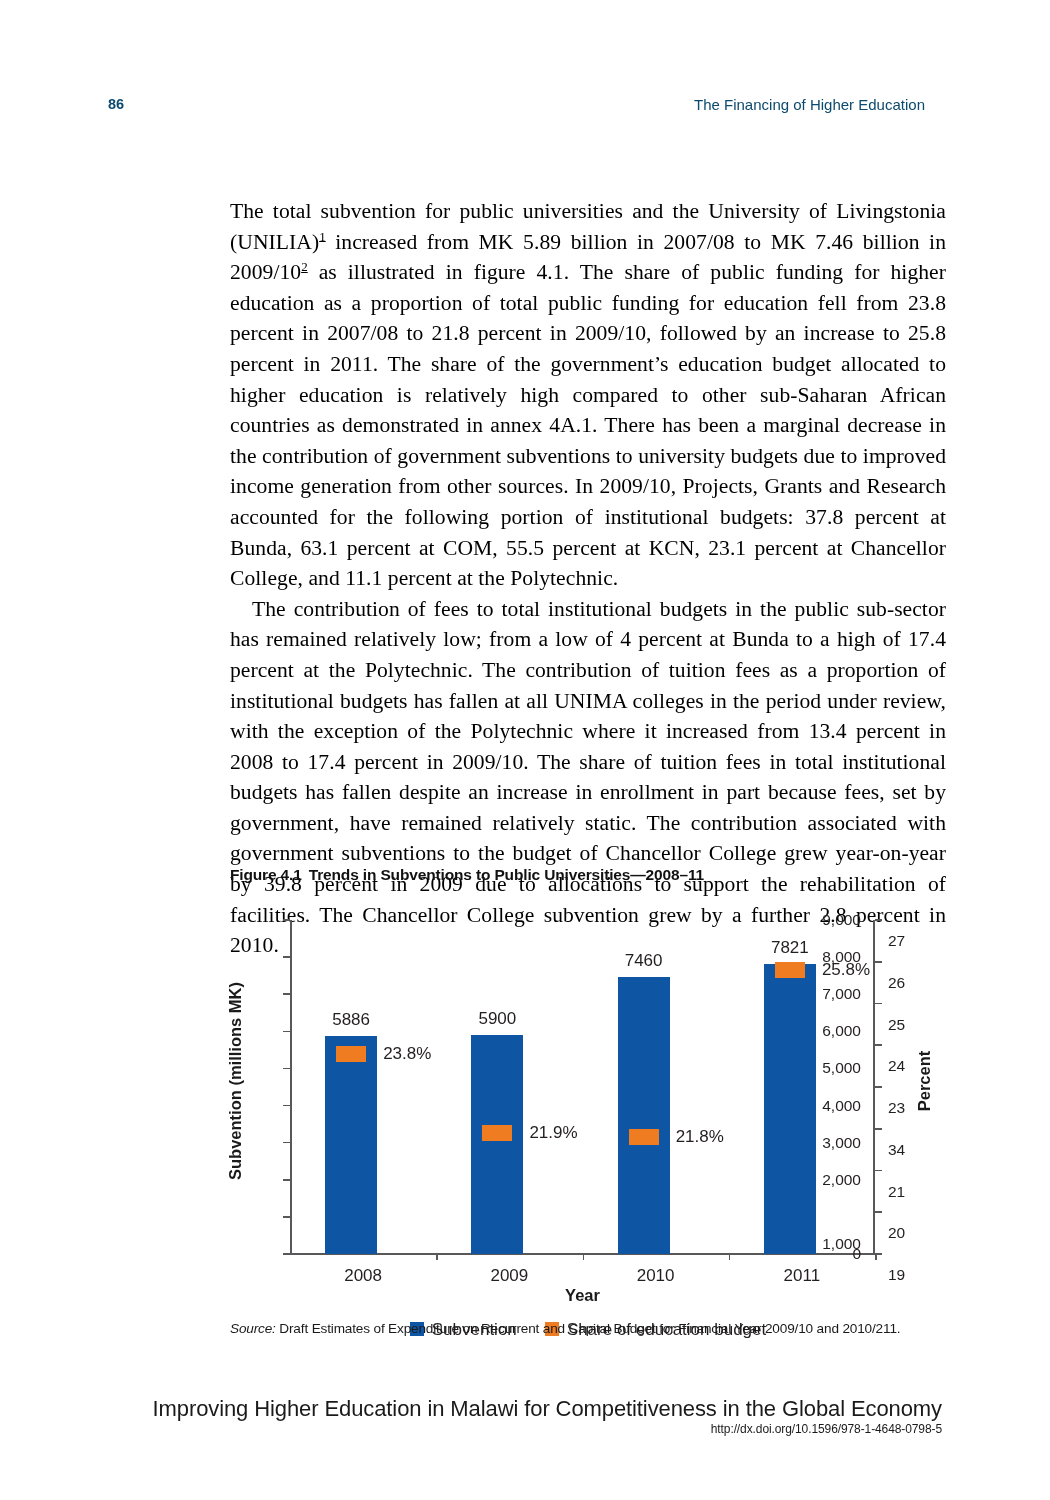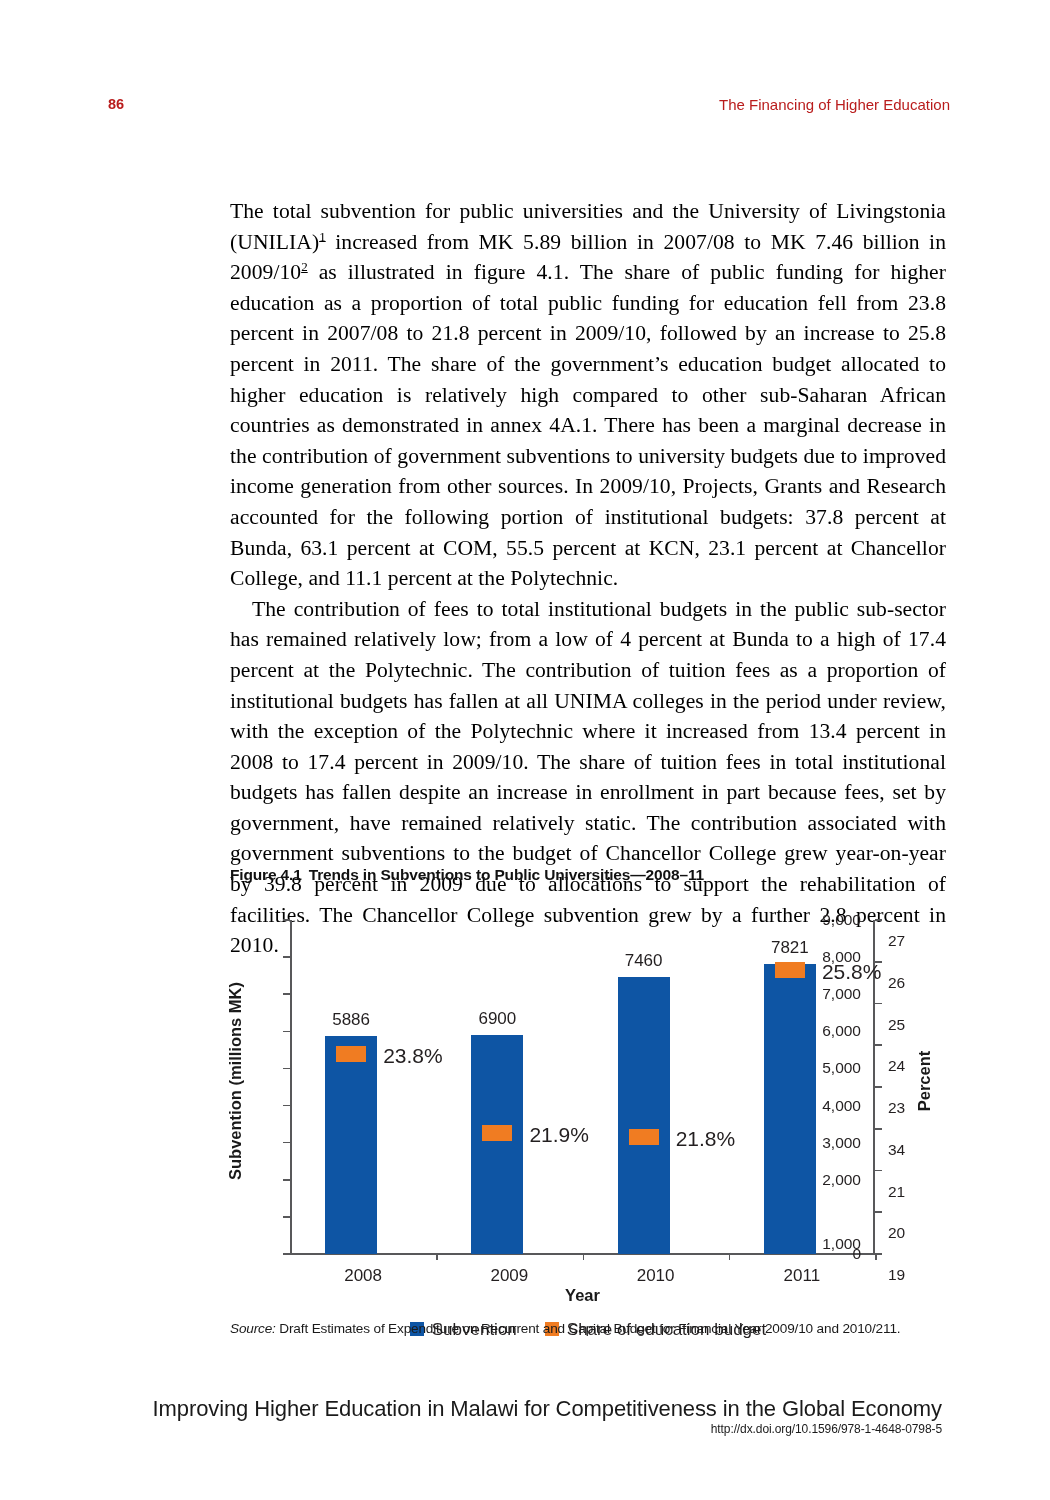--- a/index.html
+++ b/index.html
@@ -19,26 +19,26 @@
   .page {
     position: absolute;
     inset: 0;
   }
 
   
   .running-head {
     position: absolute;
     top: 96px;
     left: 108px;
-    right: 100px;
+    right: 125px;
     height: 22px;
     font-family: "Liberation Sans", sans-serif;
     font-size: 14.5px;
     font-weight: bold;
-    color: #b91c1c;
+    color: #0c4a6e;
   }
   .folio {
     position: absolute;
     left: 0;
     top: 0;
   }
   .head-title {
     position: absolute;
     right: 0;
     top: 0;
@@ -192,21 +192,21 @@
   }
   .marker {
     position: absolute;
     background: #f07c22;
     width: 30px;
     height: 16px;
     transform: translate(-50%, 50%);
   }
   .marker-label {
     position: absolute;
-    font-size: 21px;
+    font-size: 17px;
     color: #231f20;
     white-space: nowrap;
     transform: translateY(50%);
   }
 
   .xtick-label {
     position: absolute;
     font-size: 17px;
     color: #231f20;
     white-space: nowrap;
@@ -345,21 +345,21 @@
           <div class="ytick-label right" style="top: 41.75px; left: 598px;">26</div>
           <div class="tick right" style="top: -0.8px;"></div>
           <div class="ytick-label right" style="top: 0px; left: 598px;">27</div>
           <div class="bar" style="left: 35.125px; width: 52px; height: 218.436px; background: rgb(14, 85, 164);"></div>
           <div class="bar-value" style="left: 61.125px; top: 89.564px;">5886</div>
           <div class="marker" style="left: 61.125px; top: 125.6px; transform: translateX(-50%); background: rgb(240, 124, 34);"></div>
           <div class="marker-label" style="left: 93.125px; top: 123.6px; transform: none;">23.8%</div>
           <div class="tick xt" style="left: 146.25px;"></div>
           <div class="xtick-label" style="left: 73.125px; top: 346px;">2008</div>
           <div class="bar" style="left: 181.375px; width: 52px; height: 218.956px; background: rgb(14, 85, 164);"></div>
-          <div class="bar-value" style="left: 207.375px; top: 89.0444px;">6900</div>
+          <div class="bar-value" style="left: 207.375px; top: 89.0444px;">5900</div>
           <div class="marker" style="left: 207.375px; top: 204.925px; transform: translateX(-50%); background: rgb(240, 124, 34);"></div>
           <div class="marker-label" style="left: 239.375px; top: 202.925px; transform: none;">21.9%</div>
           <div class="tick xt" style="left: 292.5px;"></div>
           <div class="xtick-label" style="left: 219.375px; top: 346px;">2009</div>
           <div class="bar" style="left: 327.625px; width: 52px; height: 276.849px; background: rgb(14, 85, 164);"></div>
           <div class="bar-value" style="left: 353.625px; top: 31.1511px;">7460</div>
           <div class="marker" style="left: 353.625px; top: 209.1px; transform: translateX(-50%); background: rgb(240, 124, 34);"></div>
           <div class="marker-label" style="left: 385.625px; top: 207.1px; transform: none;">21.8%</div>
           <div class="tick xt" style="left: 438.75px;"></div>
           <div class="xtick-label" style="left: 365.625px; top: 346px;">2010</div>

